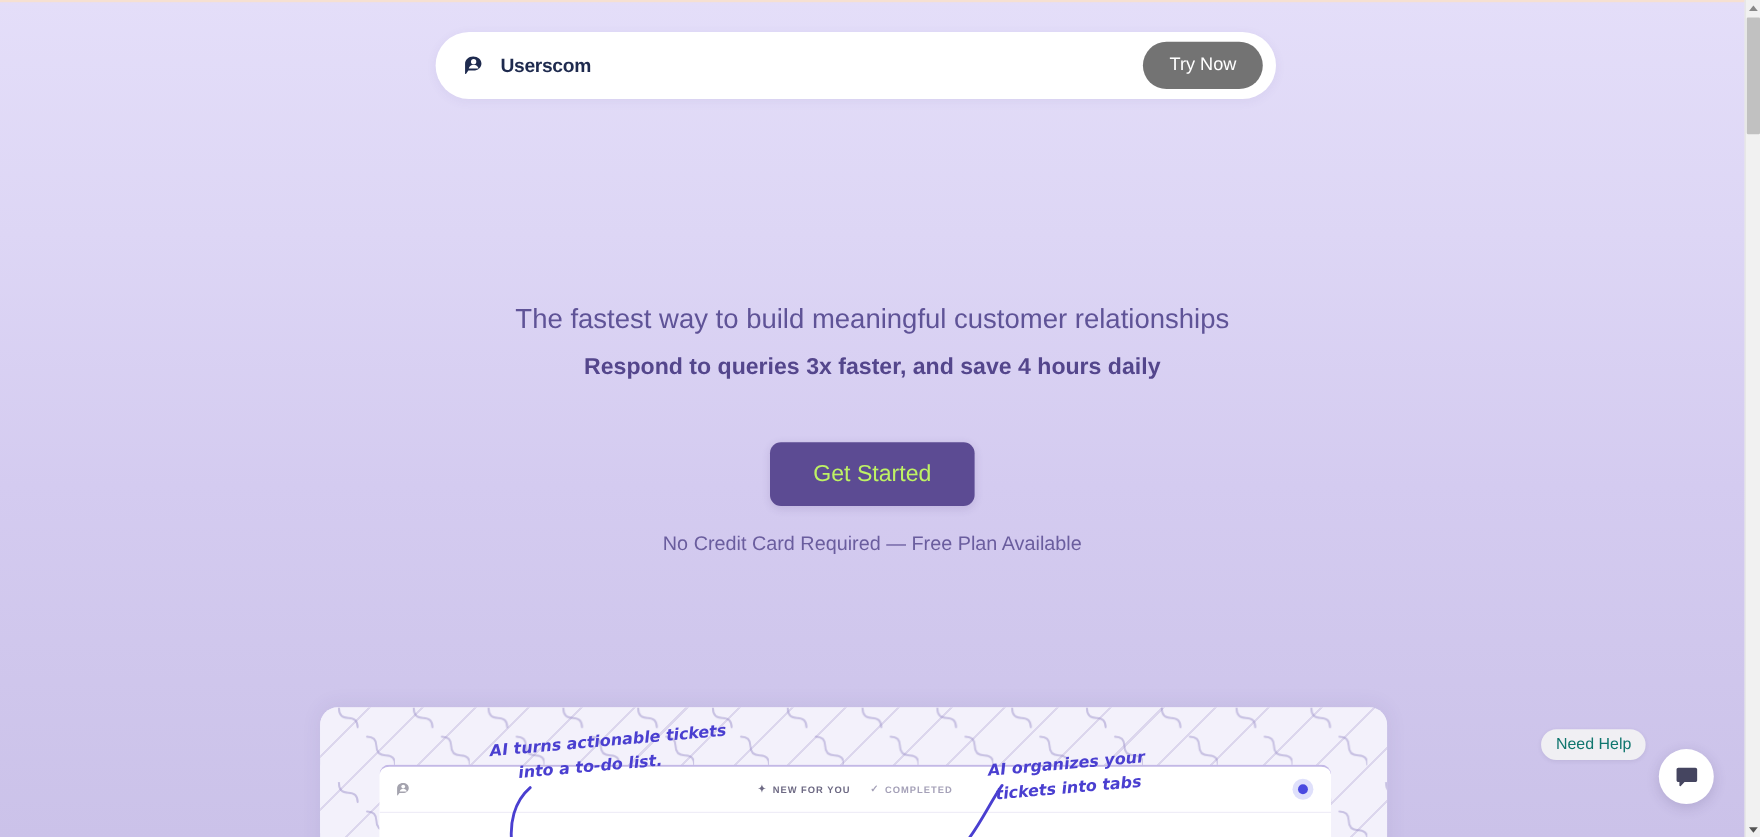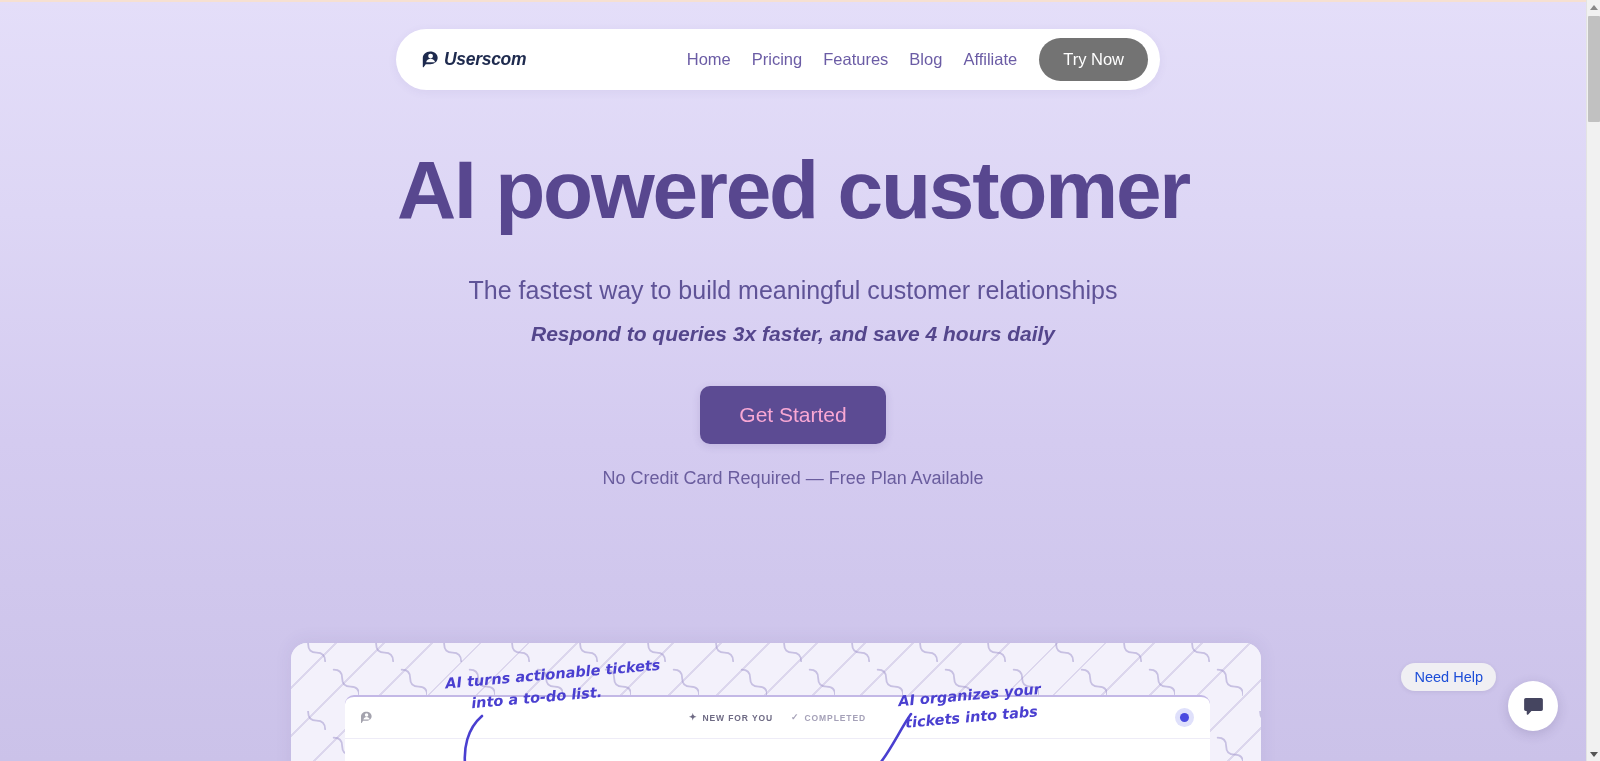--- a/index.html
+++ b/index.html
@@ -51,23 +51,22 @@
     display: flex;
     align-items: center;
     justify-content: space-between;
     padding: 0 12px 0 24px;
     box-shadow: 0 2px 10px rgba(90,70,140,0.07);
   }
 
   .brand {
     display: flex;
     align-items: center;
-    gap: 3px;
-    cursor: pointer;
-    font-style: italic;
+    gap: 14px;
+    cursor: pointer;
   }
   .brand-mark { width: 21px; height: 21px; display: block; flex: none; }
   .brand-name {
     font-size: 17.5px;
     font-weight: bold;
     color: #1e2a4e;
     letter-spacing: -0.3px;
     white-space: nowrap;
   }
 
@@ -126,28 +125,27 @@
     font-size: 25px;
     color: #5f5397;
     line-height: 1.5;
   }
   #hero-subtitle-bold {
     font-size: 21px;
     font-weight: bold;
     color: #54468c;
     margin-top: 9px;
     line-height: 1.5;
-    font-style: italic;
   }
 
   #get-started-btn {
     display: inline-block;
-    margin-top: 36px;
+    margin-top: 52px;
     background: #5c4b93;
-    color: #f9a8d4;
+    color: #bef264;
     font-size: 21px;
     border: none;
     border-radius: 10px;
     padding: 17px 39px;
     cursor: pointer;
     font-family: "Liberation Sans", sans-serif;
     box-shadow: 0 2px 8px rgba(70,50,120,0.14);
   }
 
   #no-credit-note {
@@ -283,21 +281,21 @@
   }
   #ann-arrow-left { top: 714px; left: 452px; }
   #ann-arrow-right { top: 712px; left: 875px; }
 
   
   #need-help-bubble {
     position: absolute;
     top: 663px;
     right: 90px;
     background: #f0eff3;
-    color: #1d4ed8;
+    color: #0f766e;
     font-size: 14.5px;
     padding: 6px 13px;
     border-radius: 17px;
     white-space: nowrap;
     box-shadow: 0 1px 4px rgba(60,50,90,0.10);
     cursor: pointer;
     z-index: 20;
   }
   #chat-fab {
     position: absolute;
@@ -371,36 +369,29 @@
       <div class="brand">
         <svg class="brand-mark" viewBox="0 0 24 24">
           <path d="M3.2 10.4c0-4.2 3.5-7.6 8.4-7.6 4.9 0 8.6 3 8.6 7.2 0 4.3-3.6 7.3-8.3 7.3H6.6l-2.3 3.4c-.35.5-1.1.25-1.1-.36z" fill="#1e2a4e"></path>
           <circle cx="12.1" cy="8.1" r="2.75" fill="#ffffff"></circle>
           <path d="M7.0 15.2c.55-2.55 2.6-4.0 5.1-4.0s4.55 1.45 5.1 4.0z" fill="#ffffff"></path>
         </svg>
         <span class="brand-name">Userscom</span>
       </div>
 
       <div id="nav-right">
-        <div id="nav-links">
-          <a class="nav-link" href="#">Home</a>
-          <a class="nav-link" href="#">Pricing</a>
-          <a class="nav-link" href="#">Features</a>
-          <a class="nav-link" href="#">Blog</a>
-          <a class="nav-link" href="#">Affiliate</a>
-        </div>
         <button id="try-now-btn">Try Now</button>
       </div>
 
     </nav>
 
     <section id="hero">
 
       <h1 id="hero-title">
-        <span>AI powered customer</span><br>
+        <br>
       </h1>
 
       <div id="hero-sub-wrap">
         <div id="hero-subtitle">The fastest way to build meaningful customer relationships</div>
         <div id="hero-subtitle-bold">Respond to queries 3x faster, and save 4 hours daily</div>
       </div>
 
       <button id="get-started-btn">Get Started</button>
 
       <div id="no-credit-note">No Credit Card Required — Free Plan Available</div>

